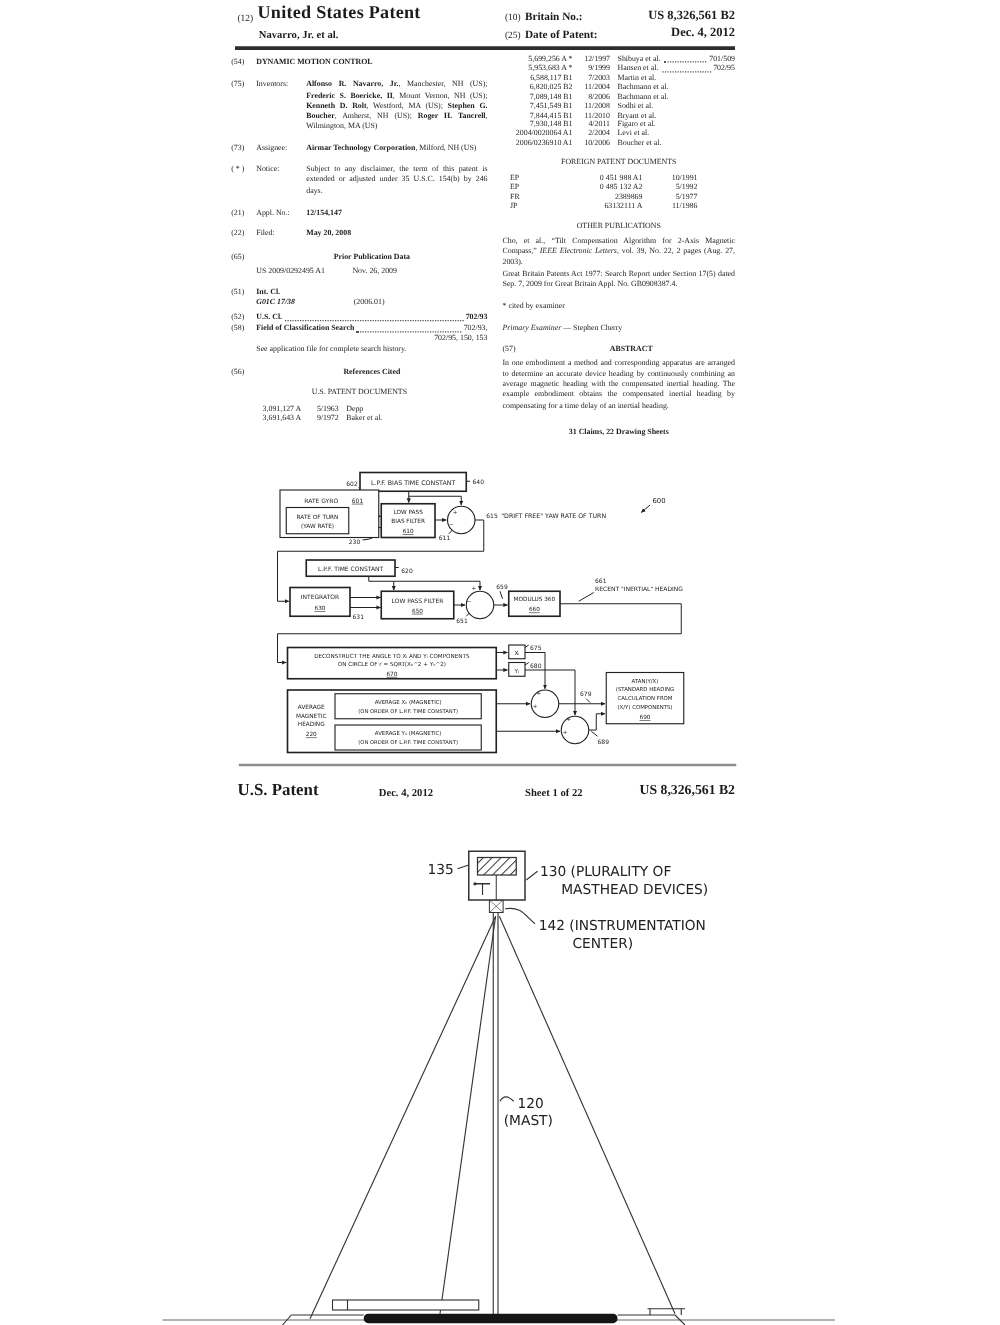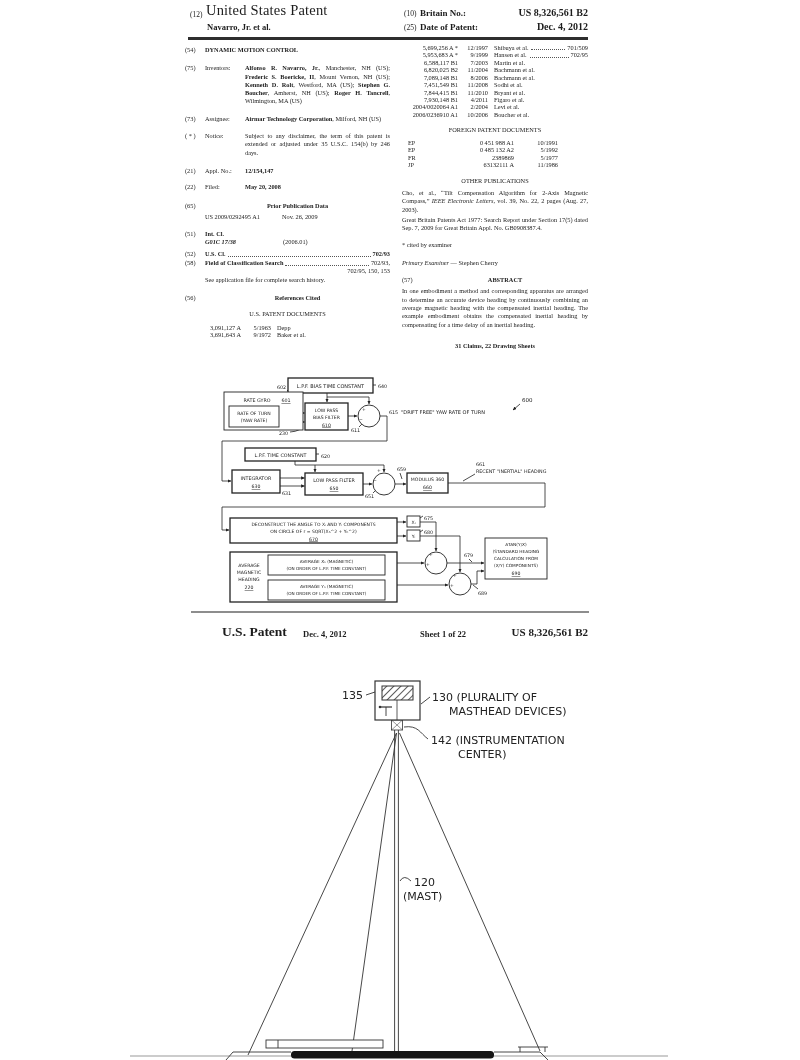--- a/index.html
+++ b/index.html
@@ -2,21 +2,21 @@
 <html><head>
 <meta charset="utf-8">
 <style>
   html,body{margin:0;padding:0;background:#fff;}
   .page{position:relative;width:800px;height:1060px;background:#fff;color:#1c1c1c;
         font-family:"Liberation Serif",serif;overflow:hidden;}
   .abs{position:absolute;}
   b{font-weight:bold;}
   
   .h-num{font-size:7.5px;font-family:Liberation Serif, serif;}
-  .h-title{font-size:14.5px;font-weight:normal;letter-spacing:.2px;text-align:right;}
+  .h-title{font-size:14.5px;font-weight:bold;letter-spacing:.2px;text-align:right;}
   .h-party{font-size:8.5px;font-weight:bold;}
   .h-lab{font-size:9px;font-weight:bold;}
   .h-val{font-size:10px;font-weight:bold;text-align:right;width:118px;}
   .h-rule{left:188px;top:37px;width:400px;height:2.5px;background:#2e2e2e;}
   
   .col{font-size:6.3px;line-height:1.32;}
   .col-left{left:185px;top:46px;width:205px;}
   .col-right{left:402px;top:44px;width:186px;}
   .f-row{display:flex;margin-bottom:3px;}
   .f-num{width:20px;flex:none;}
@@ -35,21 +35,21 @@
   .fo-row{display:flex;line-height:1.2;}
   .fo-cc{width:30px;flex:none;padding-left:6px;}
   .fo-num{width:76px;flex:none;text-align:right;}
   .fo-date{width:44px;flex:none;text-align:right;}
   
   .fig-svg{position:absolute;}
   .fig-svg text{font-family:"DejaVu Sans",sans-serif;fill:#222;}
   .u{text-decoration:underline;}
   .divider{left:191px;top:611px;width:398px;height:1.5px;background:#8d8d8d;}
   
-  .p2-us{font-size:13.5px;font-weight:bold;margin-left:32px;}
+  .p2-us{font-size:13.5px;font-weight:bold;}
   .p2-sm{font-size:8.5px;font-weight:bold;}
   .p2-no{font-size:11px;font-weight:bold;text-align:right;width:118px;}
 </style>
 </head>
 <body>
 
 <div class="page">
 
   <div>
     <span class="abs h-num" style="left:190px;top:10px">(12)</span>

